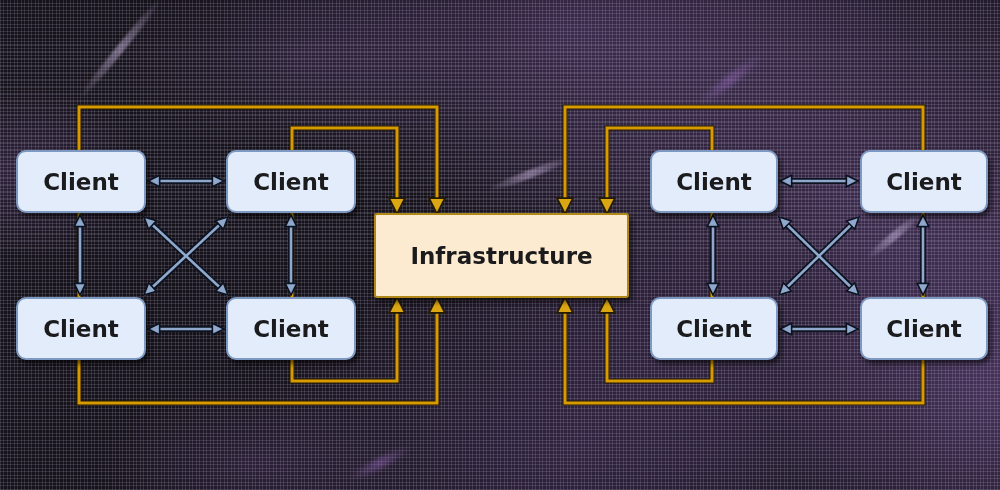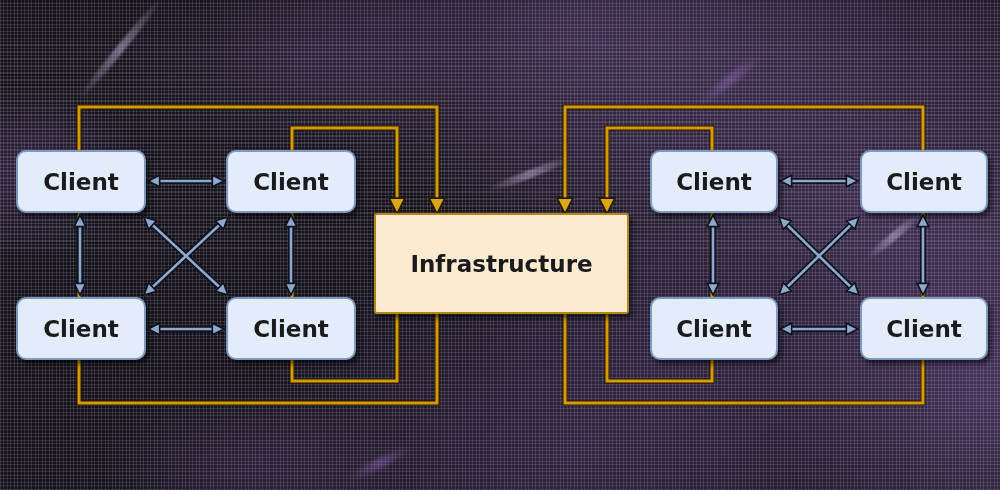--- a/index.html
+++ b/index.html
@@ -55,21 +55,21 @@
   .node .label{
     font-family:"DejaVu Sans","Liberation Sans",sans-serif;
     font-weight:bold;font-size:23px;color:var(--node-text);white-space:nowrap;
   }
   .client{
     width:130px;height:63px;border:2px solid var(--client-border);
     border-radius:10px;background:var(--client-fill);
   }
   .client.narrow{width:128px;}
   .infra{
-    left:374px;top:213px;width:255px;height:101px;
+    left:374px;top:213px;width:255px;height:85px;
     border:2px solid var(--infra-border);border-radius:3px;background:var(--infra-fill);
   }
 </style>
 </head>
 <body>
 
 <div class="stage">
 
   <div class="streak" style="left:55px;  top:45px;  width:130px; transform:rotate(-51deg);"></div>
   <div class="streak" style="left:485px; top:170px; width:90px;  transform:rotate(-21deg);"></div>

